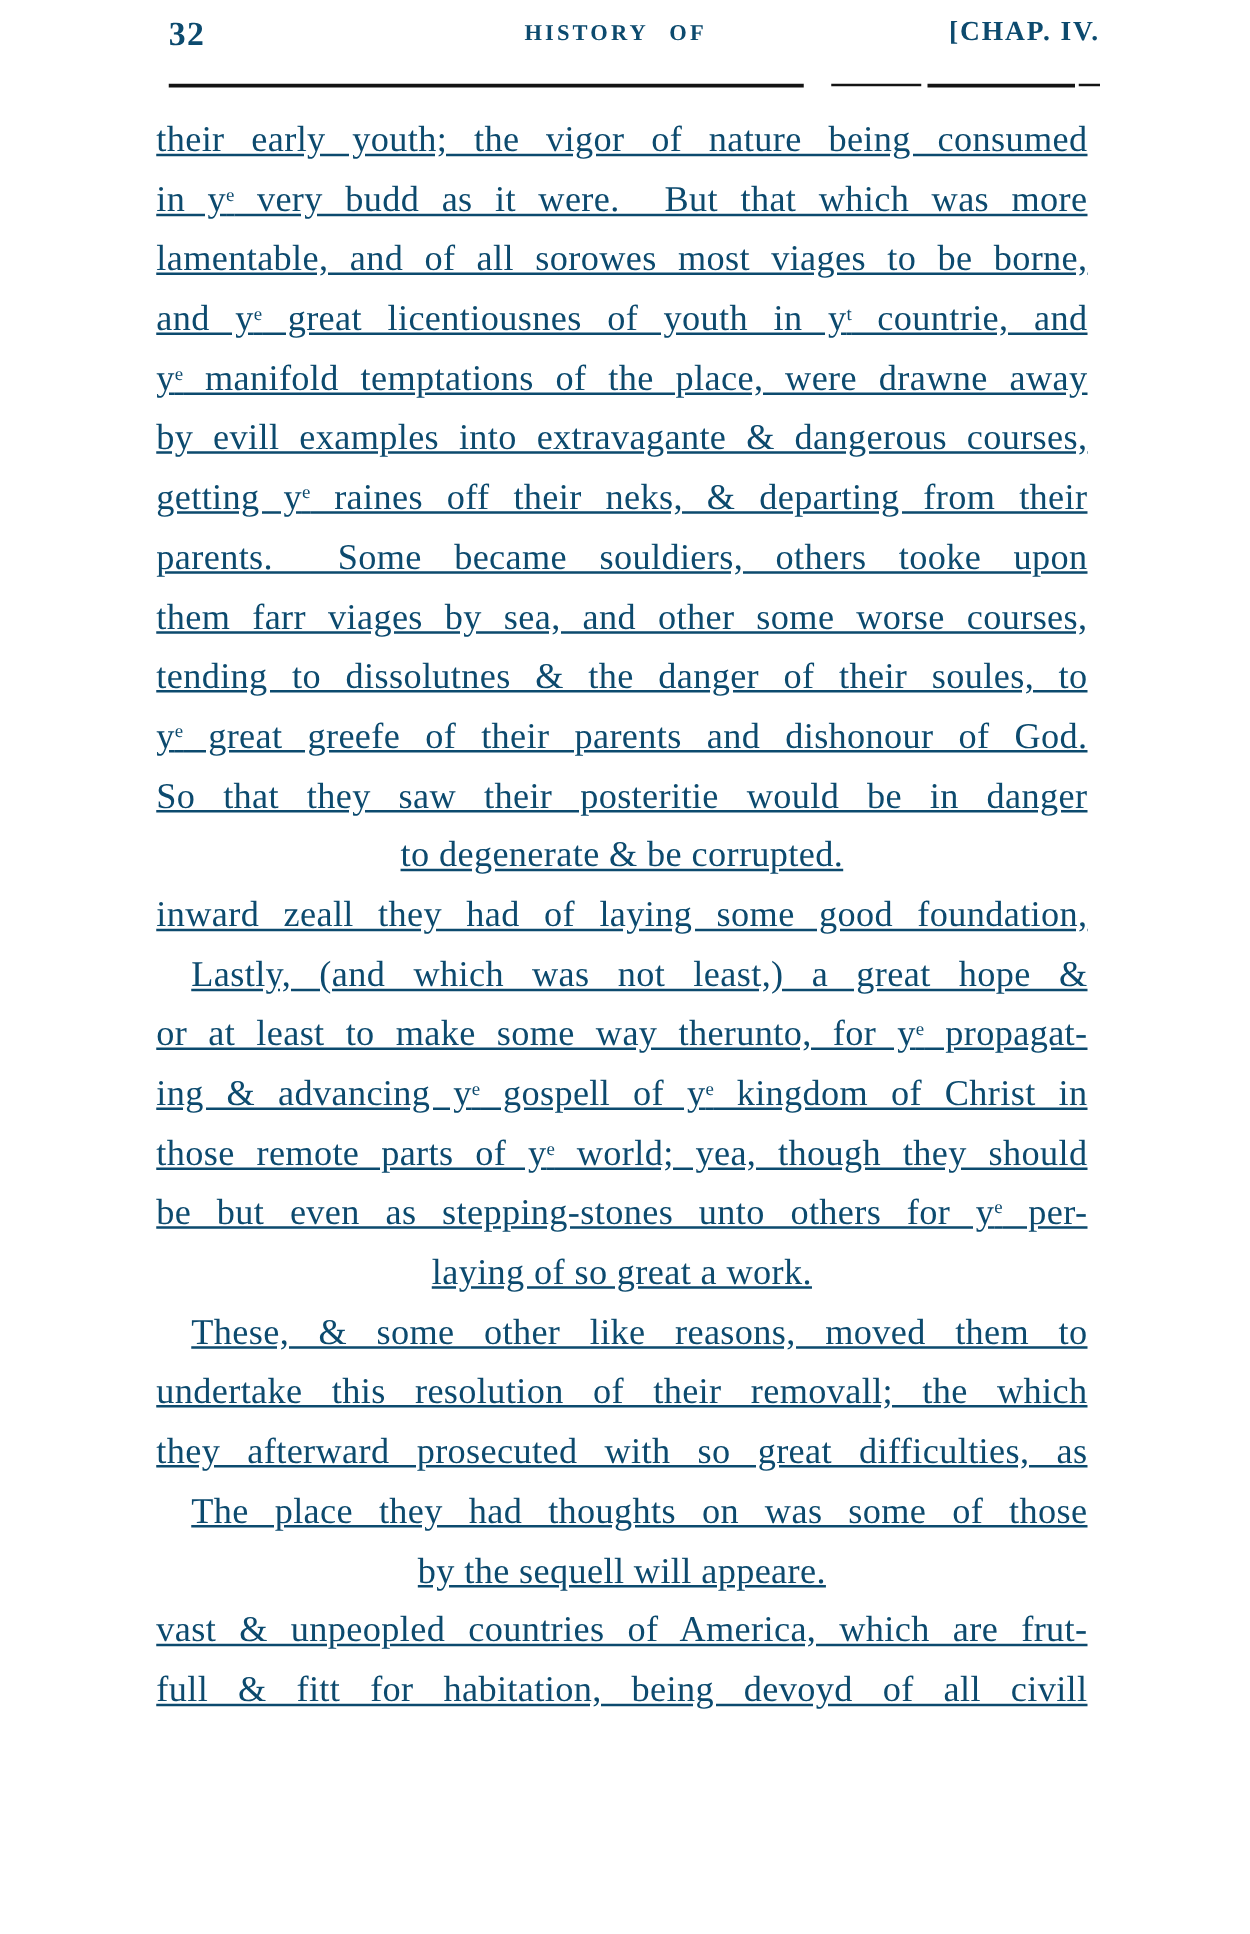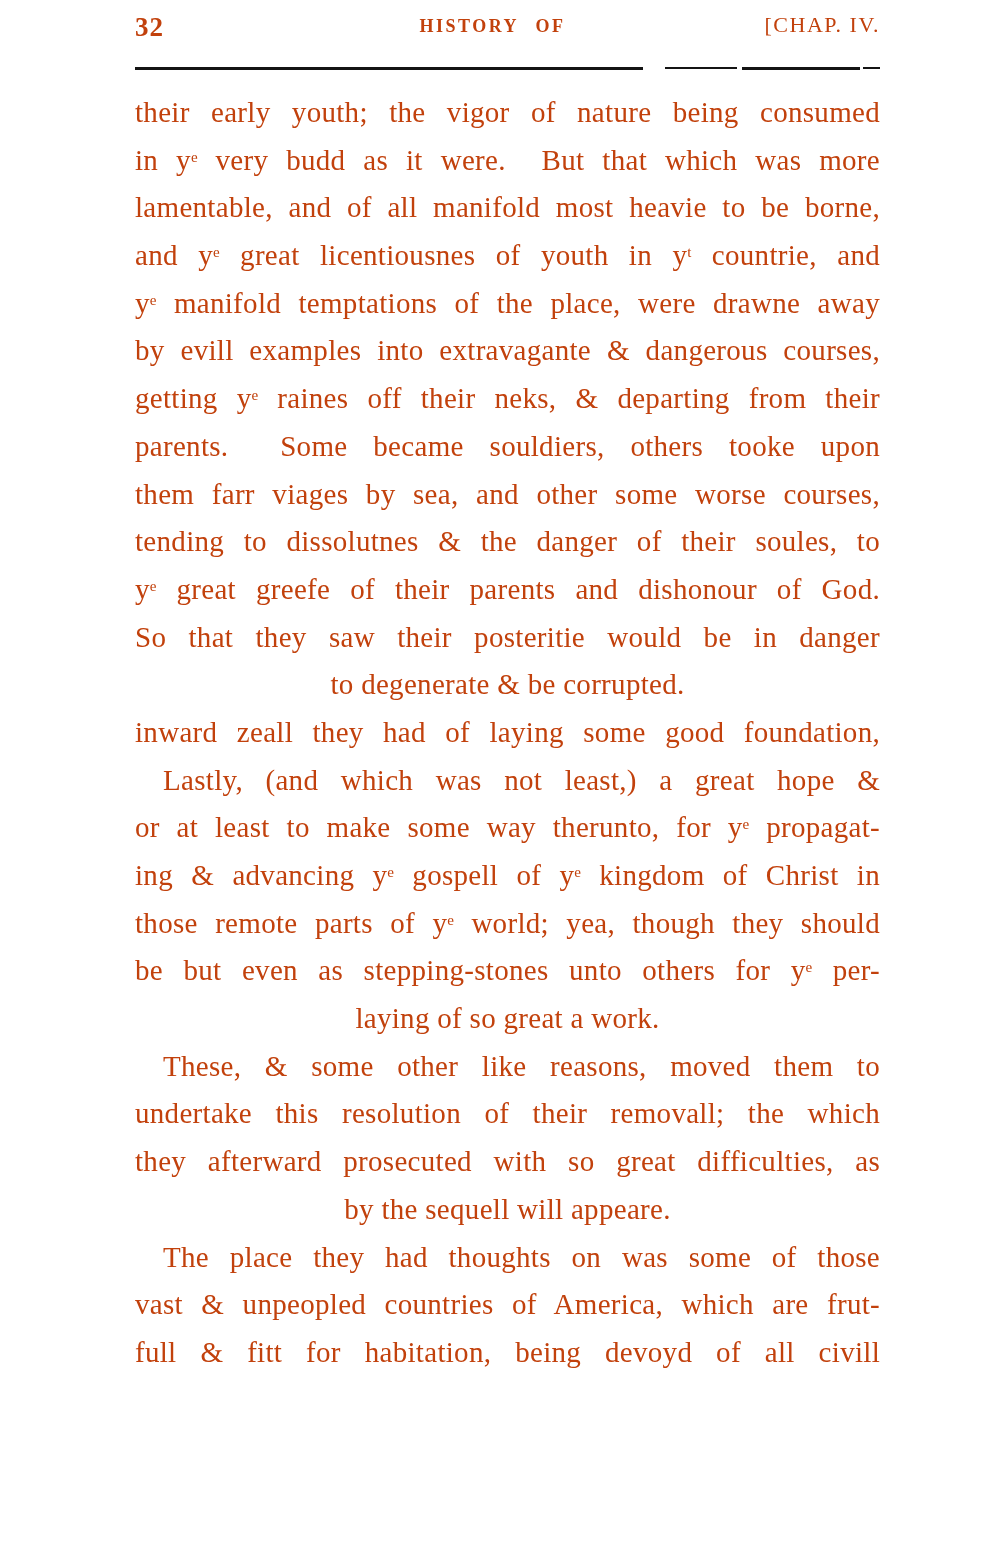--- a/index.html
+++ b/index.html
@@ -6,21 +6,21 @@
     margin: 0;
     padding: 0;
     background: #ffffff;
   }
   .page {
     position: relative;
     width: 1000px;
     height: 1547px;
     background: #ffffff;
     font-family: "Liberation Serif", "DejaVu Serif", serif;
-    color: #c2410c;
+    color: #0c4a6e;
     overflow: hidden;
   }
   
   .header {
     position: absolute;
     top: 0;
     left: 135px;
     width: 745px;
     height: 50px;
   }
@@ -42,20 +42,21 @@
     letter-spacing: 2.5px;
     word-spacing: 10px;
     font-weight: bold;
   }
   .chapter-label {
     position: absolute;
     right: 0;
     top: 12px;
     font-size: 22px;
     letter-spacing: 1.5px;
+    font-weight: bold;
   }
   
   .header-rule {
     position: absolute;
     top: 66px;
     left: 135px;
     width: 745px;
     height: 4px;
   }
   .header-rule .seg {
@@ -65,22 +66,23 @@
     background: #141414;
   }
   .seg1 { left: 0;     width: 508px; height: 3px !important; }
   .seg2 { left: 530px; width: 72px; }
   .seg3 { left: 607px; width: 118px; height: 3px !important; }
   .seg4 { left: 728px; width: 17px; }
   
   .page-body {
     position: absolute;
     top: 89px;
-    left: 135px;
+    left: 125px;
     width: 745px;
+    text-decoration: underline;
   }
   .line {
     height: 47.7px;
     line-height: 47.7px;
     font-size: 29px;
     letter-spacing: 0.3px;
     text-align: center;
     white-space: normal;
   }
   .line.just {
@@ -111,40 +113,40 @@
   <div class="header-rule">
     <span class="seg seg1"></span>
     <span class="seg seg2"></span>
     <span class="seg seg3"></span>
     <span class="seg seg4"></span>
   </div>
 
   <div class="page-body">
       <div class="line just">their early youth; the vigor of nature being consumed</div>
       <div class="line just">in y<sup>e</sup> very budd as it were.&nbsp; But that which was more</div>
-      <div class="line just">lamentable, and of all manifold most heavie to be borne,</div>
+      <div class="line just">lamentable, and of all sorowes most viages to be borne,</div>
       <div class="line just">and y<sup>e</sup> great licentiousnes of youth in y<sup>t</sup> countrie, and</div>
       <div class="line just">y<sup>e</sup> manifold temptations of the place, were drawne away</div>
       <div class="line just">by evill examples into extravagante &amp; dangerous courses,</div>
       <div class="line just">getting y<sup>e</sup> raines off their neks, &amp; departing from their</div>
       <div class="line just">parents.&nbsp; Some became souldiers, others tooke upon</div>
       <div class="line just">them farr viages by sea, and other some worse courses,</div>
       <div class="line just">tending to dissolutnes &amp; the danger of their soules, to</div>
       <div class="line just">y<sup>e</sup> great greefe of their parents and dishonour of God.</div>
       <div class="line just">So that they saw their posteritie would be in danger</div>
       <div class="line">to degenerate &amp; be corrupted.</div>
       <div class="line just">inward zeall they had of laying some good foundation,</div>
       <div class="line indent just">Lastly, (and which was not least,) a great hope &amp;</div>
       <div class="line just">or at least to make some way therunto, for y<sup>e</sup> propagat-</div>
       <div class="line just">ing &amp; advancing y<sup>e</sup> gospell of y<sup>e</sup> kingdom of Christ in</div>
       <div class="line just">those remote parts of y<sup>e</sup> world; yea, though they should</div>
       <div class="line just">be but even as stepping-stones unto others for y<sup>e</sup> per-</div>
       <div class="line">laying of so great a work.</div>
       <div class="line indent just">These, &amp; some other like reasons, moved them to</div>
       <div class="line just">undertake this resolution of their removall; the which</div>
       <div class="line just">they afterward prosecuted with so great difficulties, as</div>
+      <div class="line indent just">The place they had thoughts on was some of those</div>
       <div class="line">by the sequell will appeare.</div>
-      <div class="line indent just">The place they had thoughts on was some of those</div>
       <div class="line just">vast &amp; unpeopled countries of America, which are frut-</div>
       <div class="line just">full &amp; fitt for habitation, being devoyd of all civill</div>
     </div>
 
 </div>
 
 </body></html>

